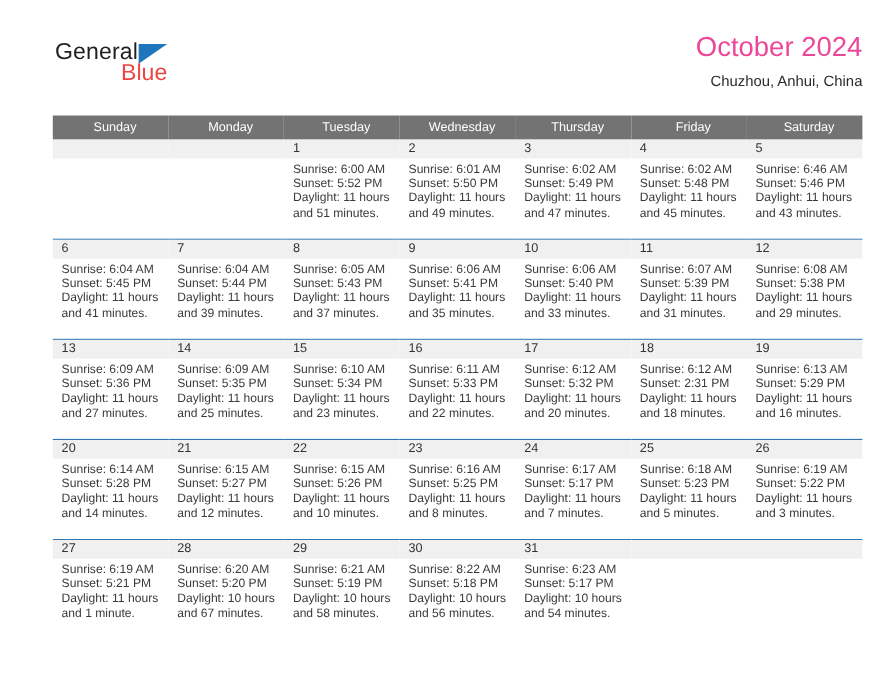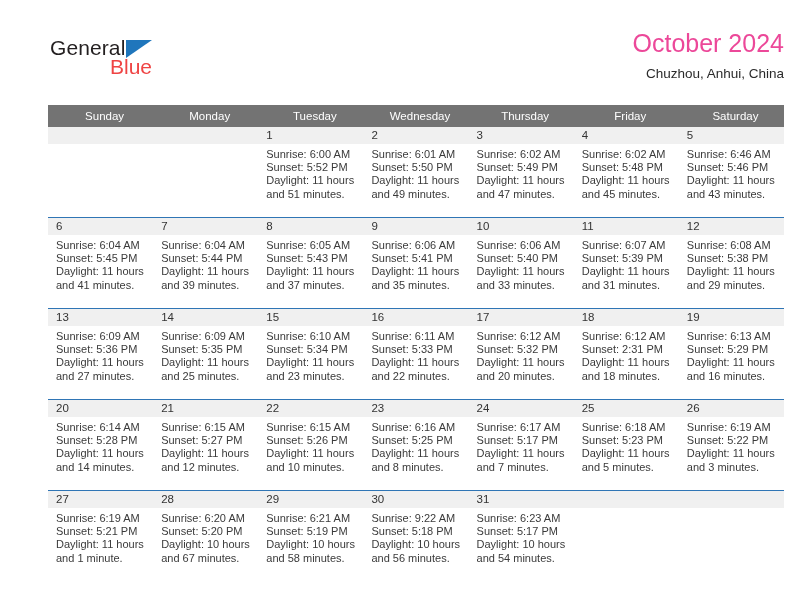--- a/index.html
+++ b/index.html
@@ -514,21 +514,21 @@
                 <div>Sunset: 5:19 PM</div>
                 <div>Daylight: 10 hours</div>
                 <div>and 58 minutes.</div>
               </div>
             </div>
           </td>
           <td>
             <div class="cell-inner">
               <span class="daynum">30</span>
               <div class="details">
-                <div>Sunrise: 9:22 AM</div>
+                <div>Sunrise: 8:22 AM</div>
                 <div>Sunset: 5:18 PM</div>
                 <div>Daylight: 10 hours</div>
                 <div>and 56 minutes.</div>
               </div>
             </div>
           </td>
           <td>
             <div class="cell-inner">
               <span class="daynum">31</span>
               <div class="details">

